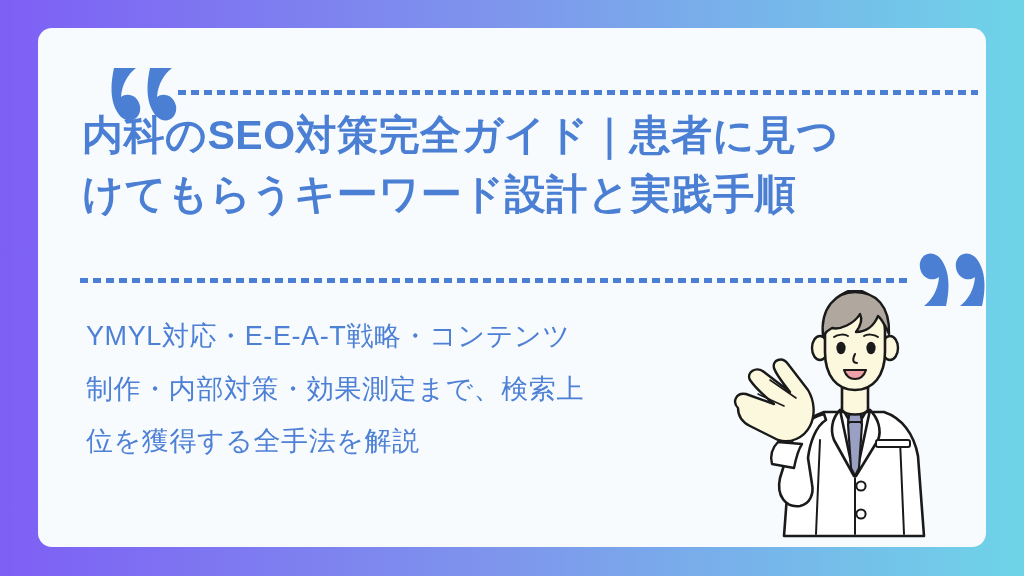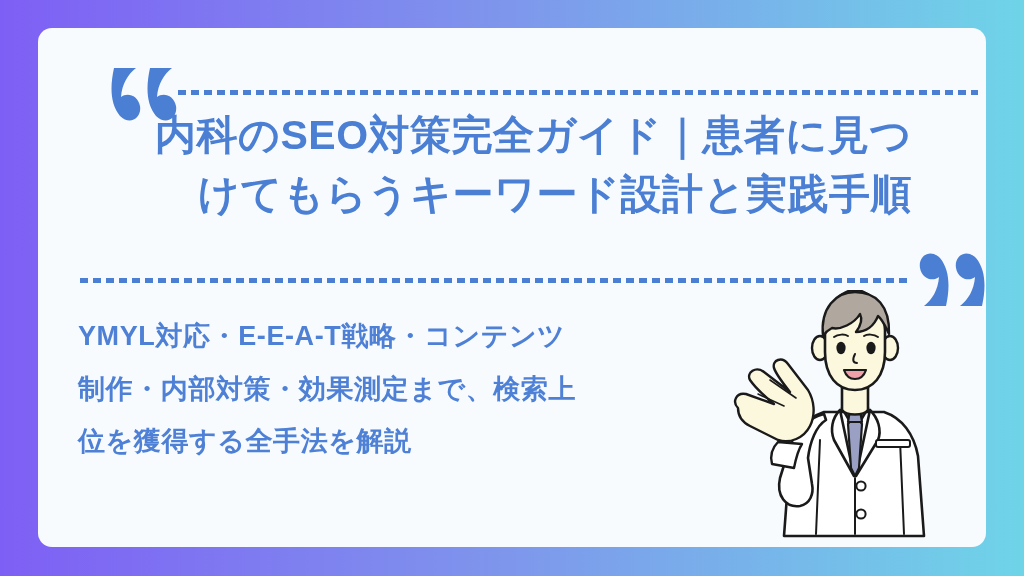--- a/index.html
+++ b/index.html
@@ -69,39 +69,39 @@
     background-size: 13px 5px;
     background-repeat: repeat-x;
   }
 
   
   .headline {
     position: absolute;
     left: 44px;
     top: 78px;
     width: 830px;
-    text-align: right;
+    text-align: left;
     color: #4A7FD4;
     font-size: 41px;
     line-height: 1.45;
     font-weight: 700;
     letter-spacing: 0.5px;
     white-space: pre-line;
   }
 
   
   .subtitle {
     position: absolute;
-    left: 40px;
+    left: 48px;
     top: 282px;
     width: 620px;
     color: #4E80D6;
     font-size: 27px;
     line-height: 1.95;
-    font-weight: 700;
+    font-weight: 400;
     letter-spacing: 0.6px;
     white-space: pre-line;
   }
 
   
   .doctor {
     position: absolute;
     left: 690px;
     top: 262px;
     width: 272px;

